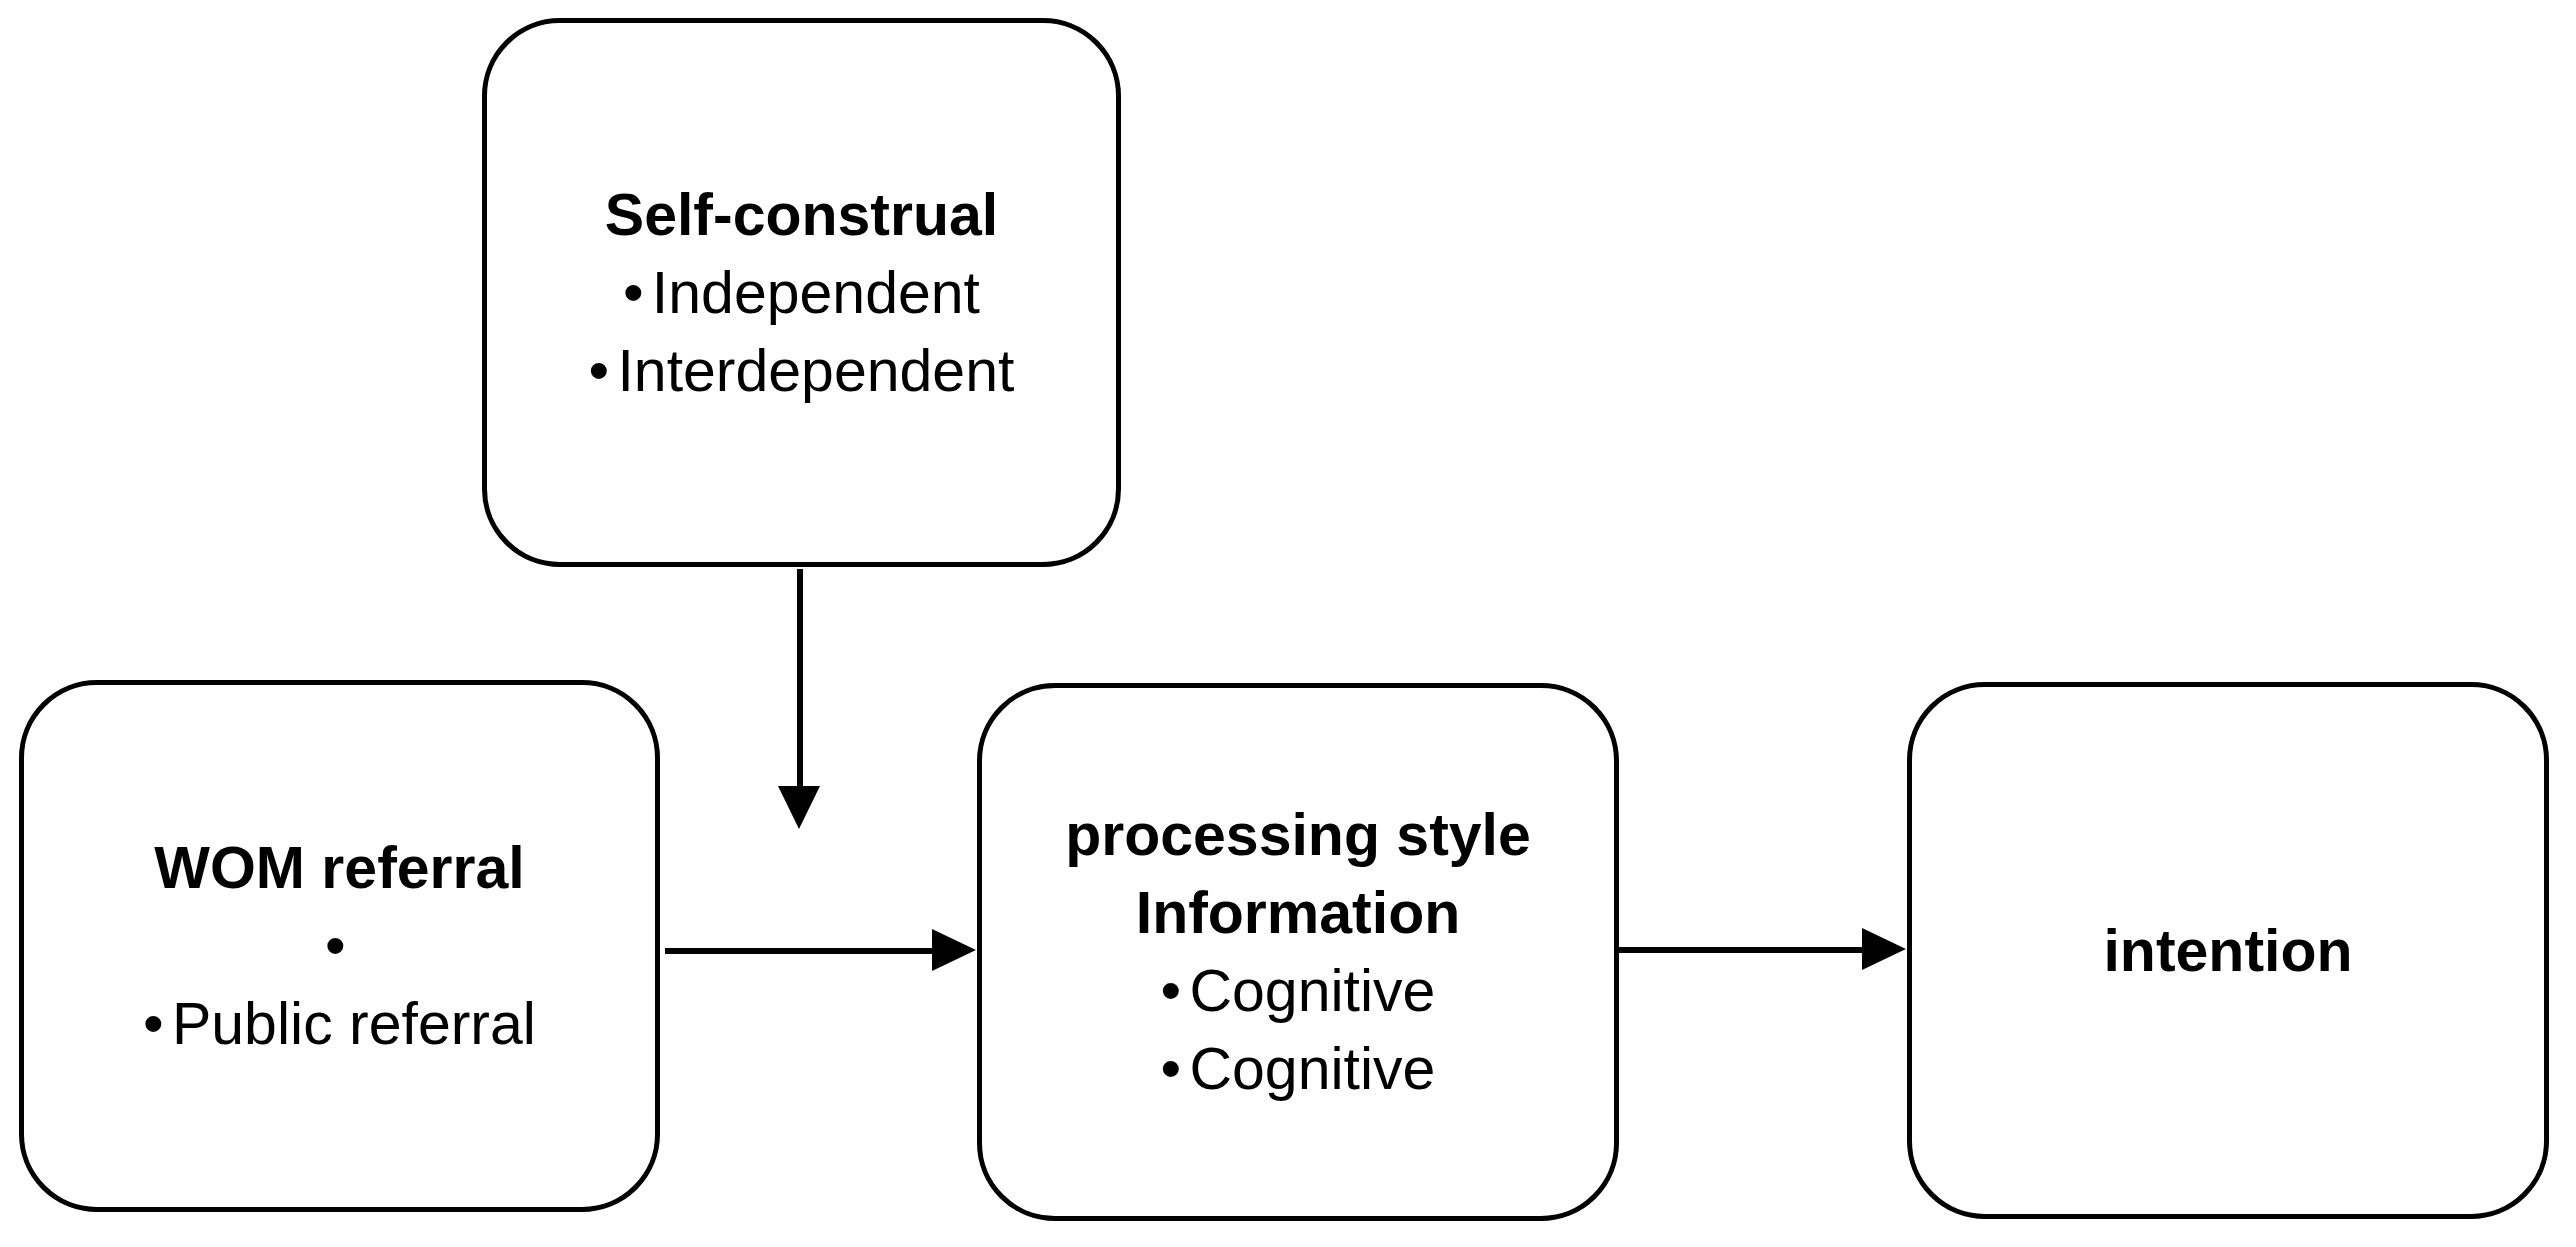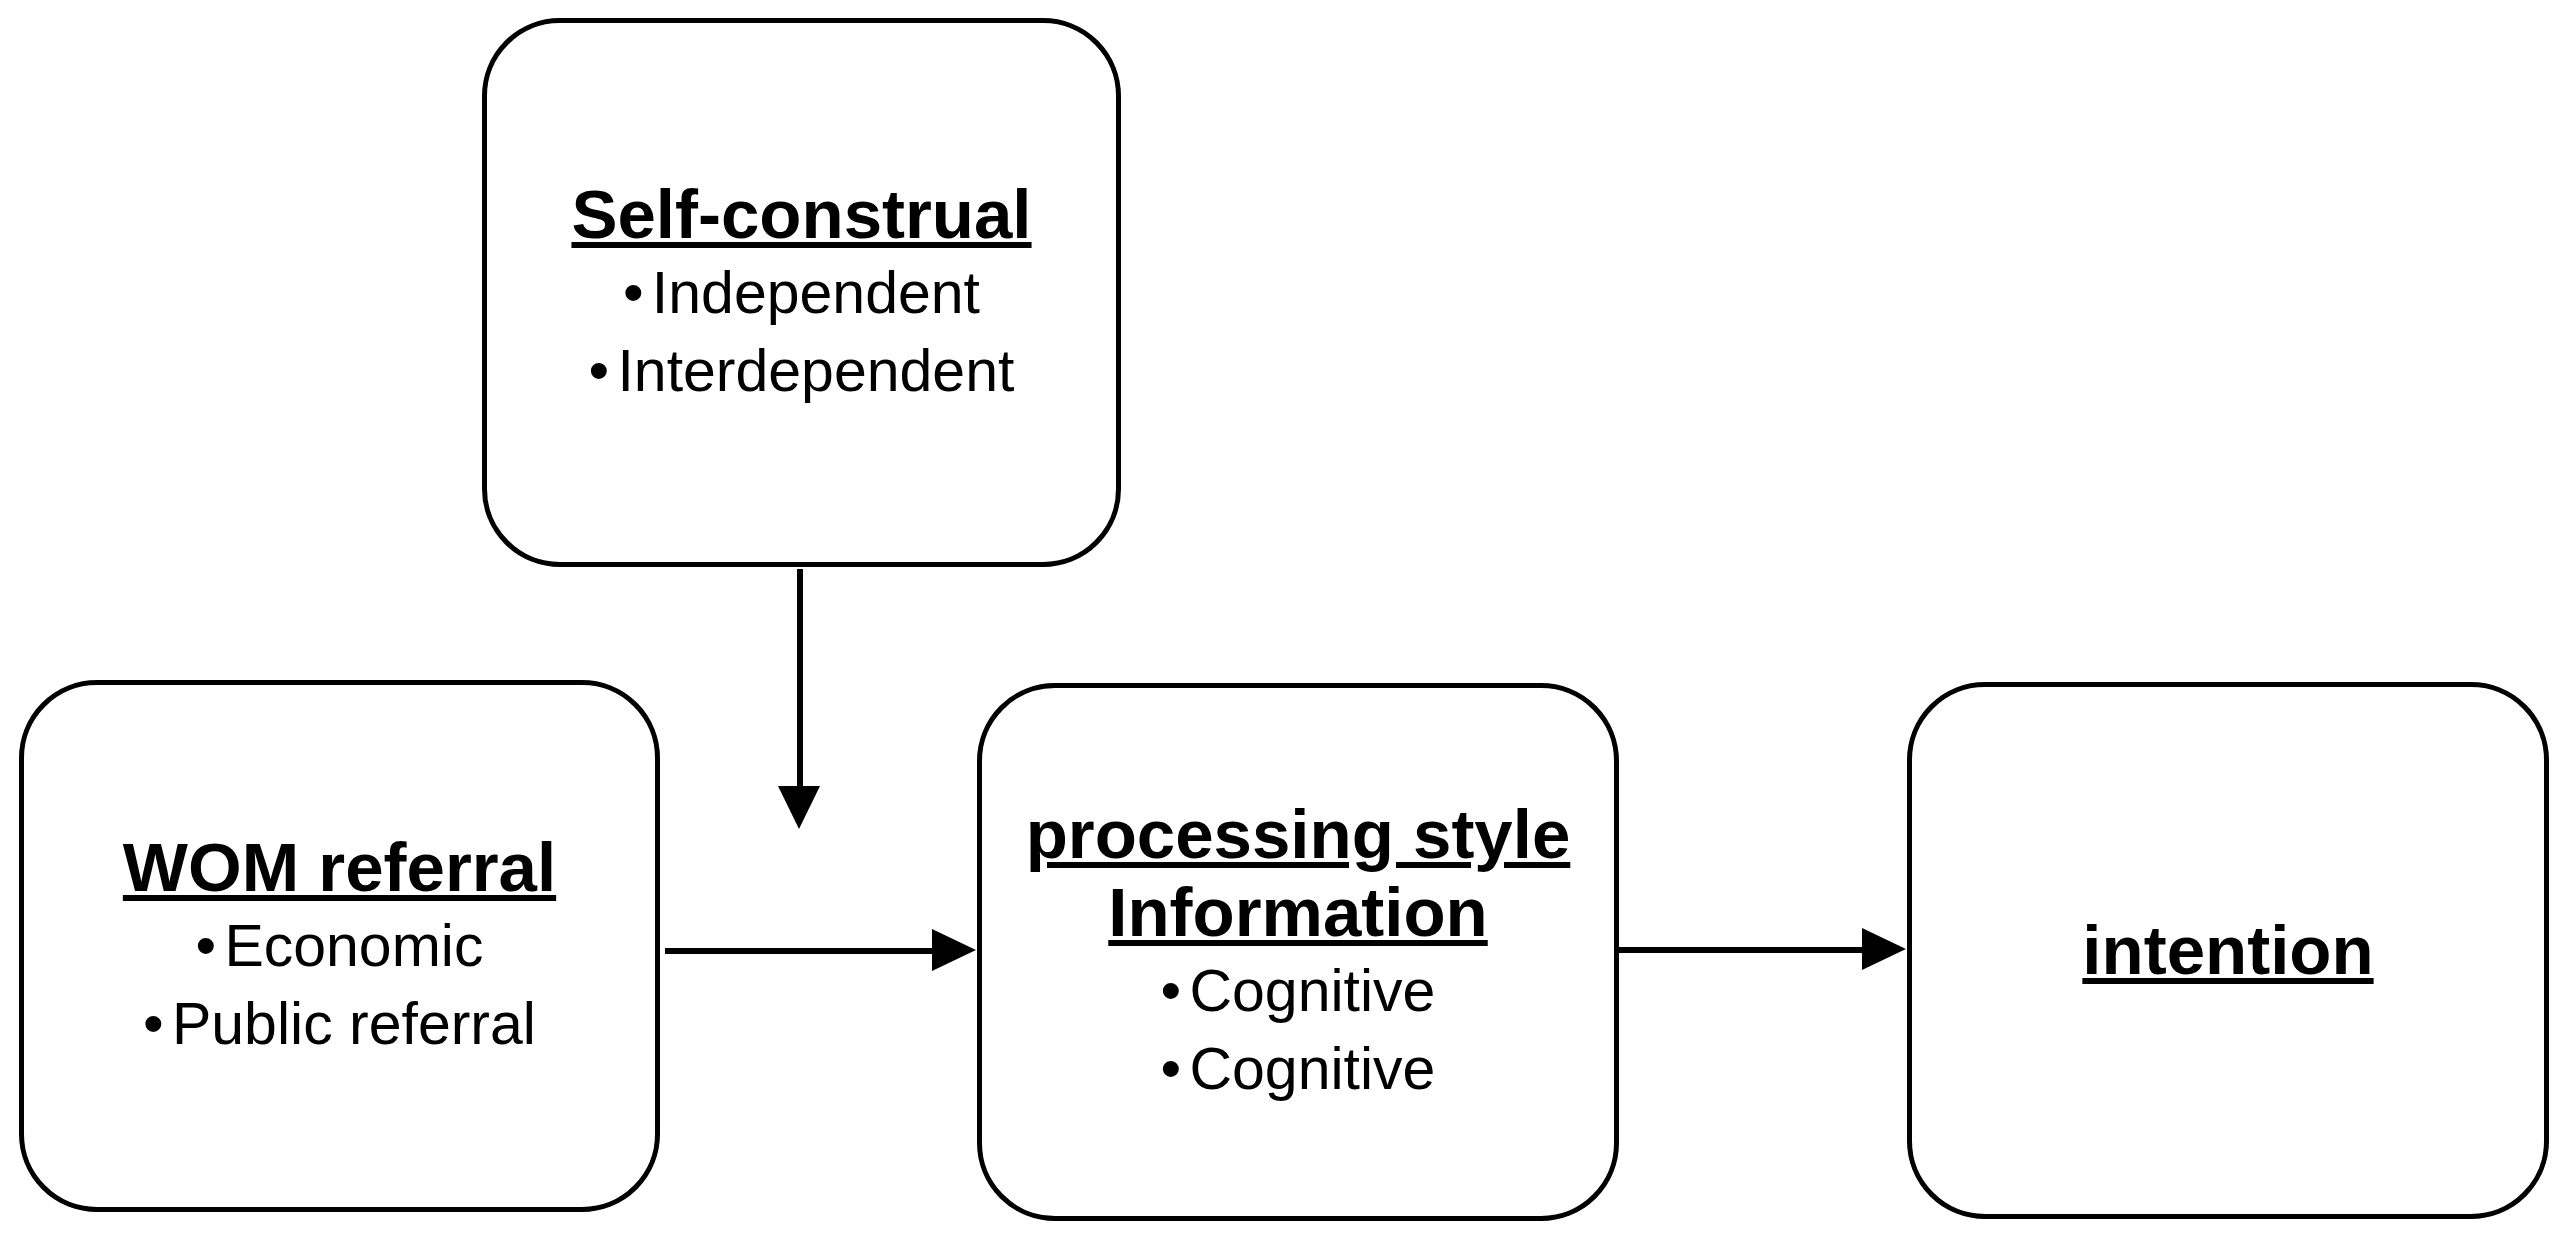--- a/index.html
+++ b/index.html
@@ -22,25 +22,24 @@
     border: 5.8px solid #000000;
     border-radius: 78px;
     background: #ffffff;
     display: flex;
     flex-direction: column;
     justify-content: center;
     align-items: center;
     text-align: center;
   }
   .node .title-line {
-    font-size: 69px;
+    font-size: 59px;
     font-weight: bold;
     line-height: 78px;
     white-space: nowrap;
-    text-decoration: underline;
   }
   .node .bullet-line {
     font-size: 59px;
     font-weight: normal;
     line-height: 78px;
     white-space: nowrap;
     display: flex;
     align-items: center;
   }
   .node .bullet-marker {
@@ -123,21 +122,20 @@
     <div class="bullet-line">
       <span class="bullet-marker">•</span>
       <span>Interdependent</span>
     </div>
   </div>
 
   <div class="node node-wom">
     <div class="title-line">WOM referral</div>
     <div class="bullet-line">
       <span class="bullet-marker">•</span>
-      <span>Economic</span>
     </div>
     <div class="bullet-line">
       <span class="bullet-marker">•</span>
       <span>Public referral</span>
     </div>
   </div>
 
   <div class="node node-info">
     <div class="title-line">processing style</div>
     <div class="title-line">Information</div>

